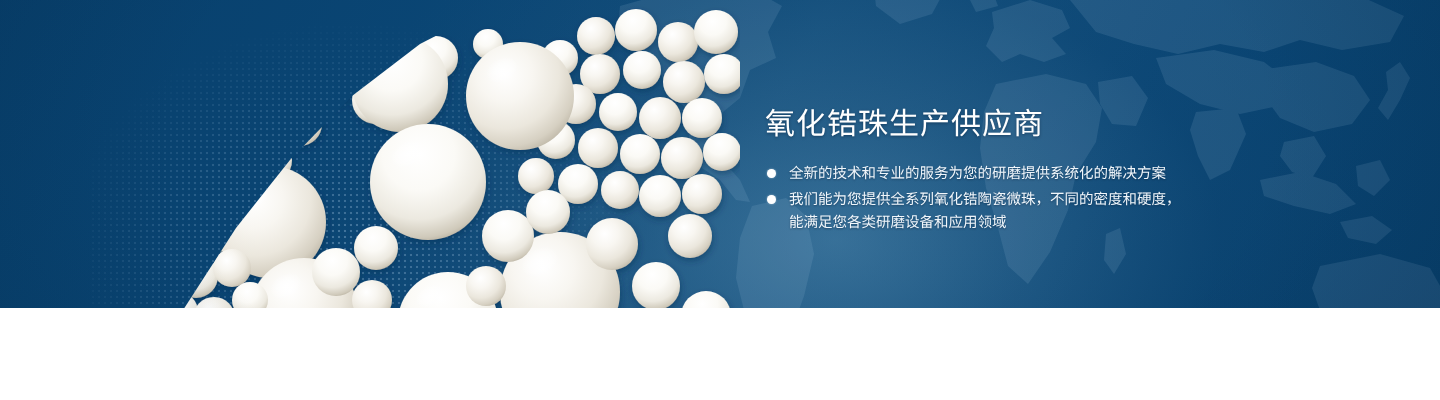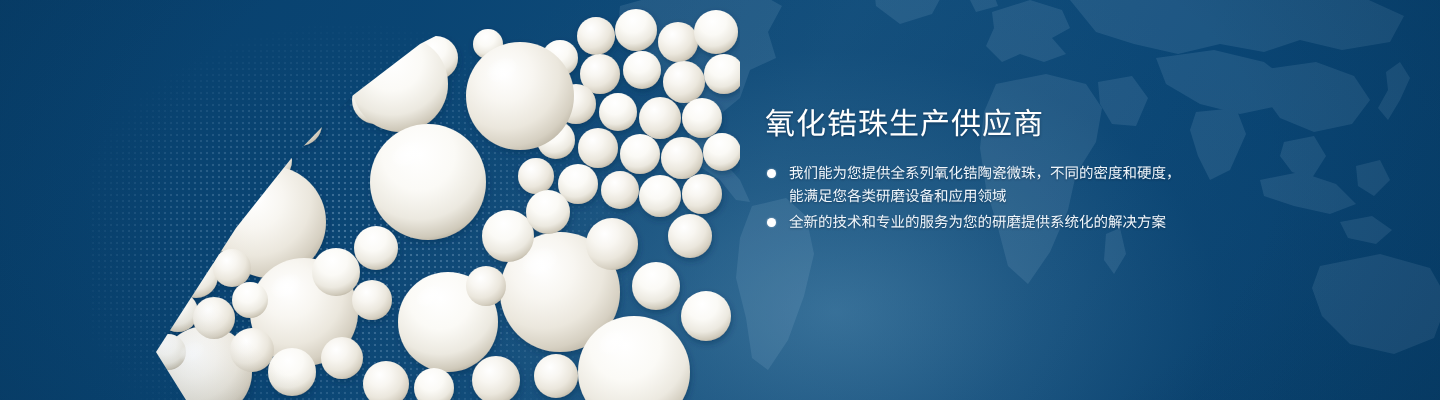--- a/index.html
+++ b/index.html
@@ -6,21 +6,21 @@
   html, body {
     margin: 0;
     padding: 0;
     background: #ffffff;
   }
   * { box-sizing: border-box; }
 
   .banner {
     position: relative;
     width: 1440px;
-    height: 400px;
+    height: 308px;
     overflow: hidden;
     font-family: "Liberation Sans", "DejaVu Sans", sans-serif;
     background: #14532d;
     text-decoration: underline;
   }
 
   
   .bg-base {
     position: absolute;
     inset: 0;
@@ -324,26 +324,26 @@
   <div class="bg-vignette"></div>
 
   <div class="text-block">
 
     <h1 class="headline">氧化锆珠生产供应商</h1>
 
     <ul class="bullets">
 
       <li class="bullet-item">
         <span class="bullet-dot"></span>
+        <span>全新的技术和专业的服务为您的研磨提供系统化的解决方案</span>
+      </li>
+
+      <li class="bullet-item">
+        <span class="bullet-dot"></span>
         <span>我们能为您提供全系列氧化锆陶瓷微珠，不同的密度和硬度，</span>
         <span class="bullet-line2">能满足您各类研磨设备和应用领域</span>
       </li>
 
-      <li class="bullet-item">
-        <span class="bullet-dot"></span>
-        <span>全新的技术和专业的服务为您的研磨提供系统化的解决方案</span>
-      </li>
-
 
     </ul>
   </div>
 
 </div>
 
 </body></html>

